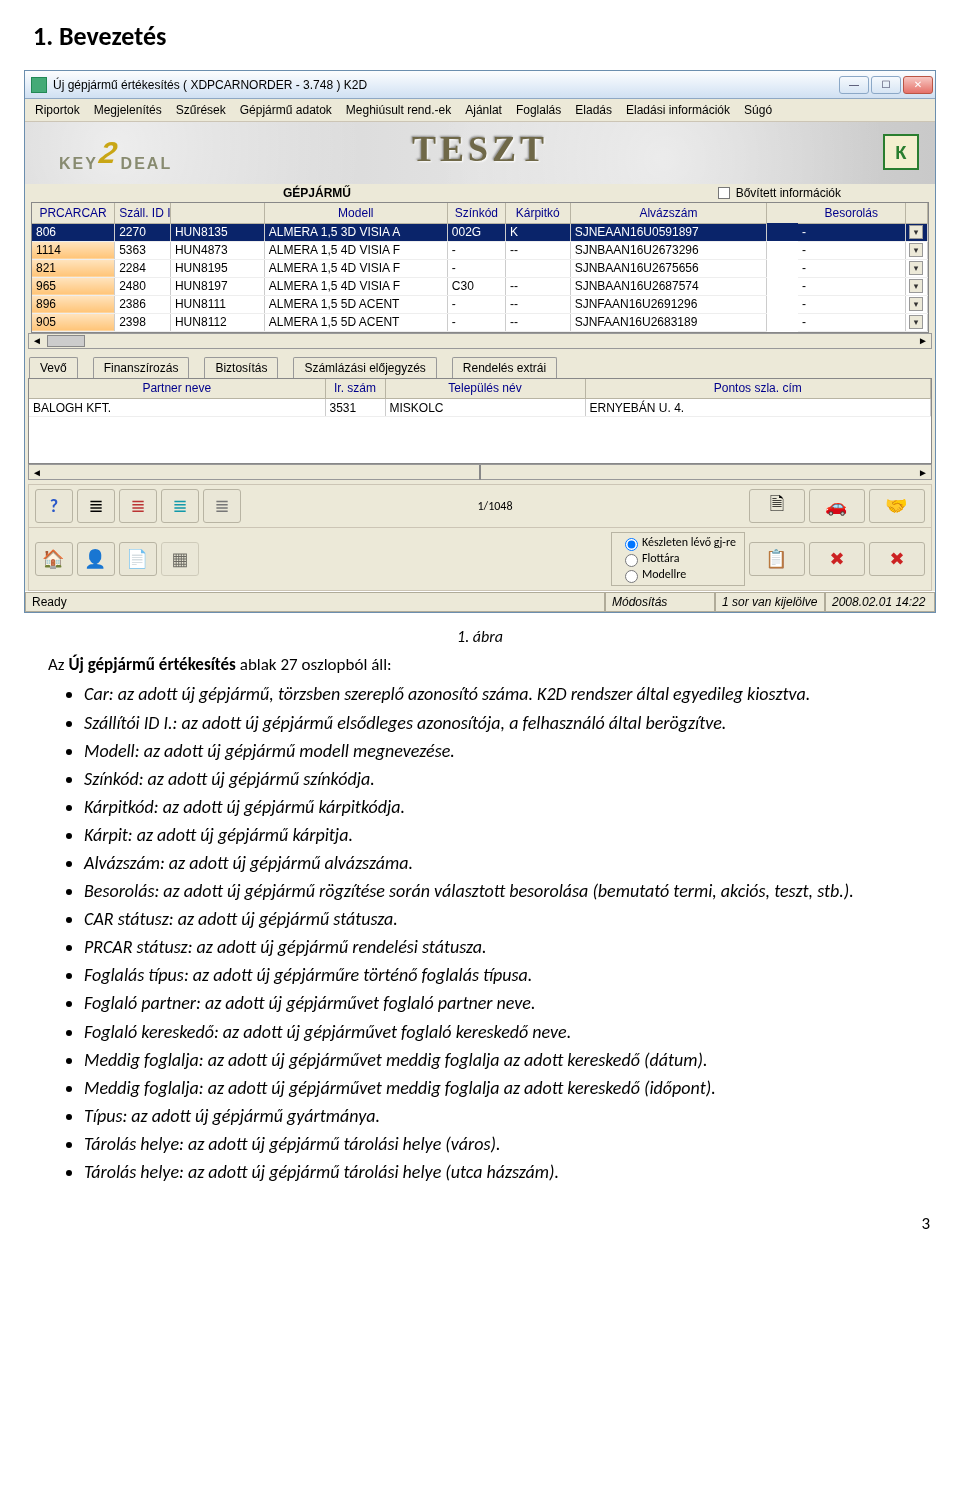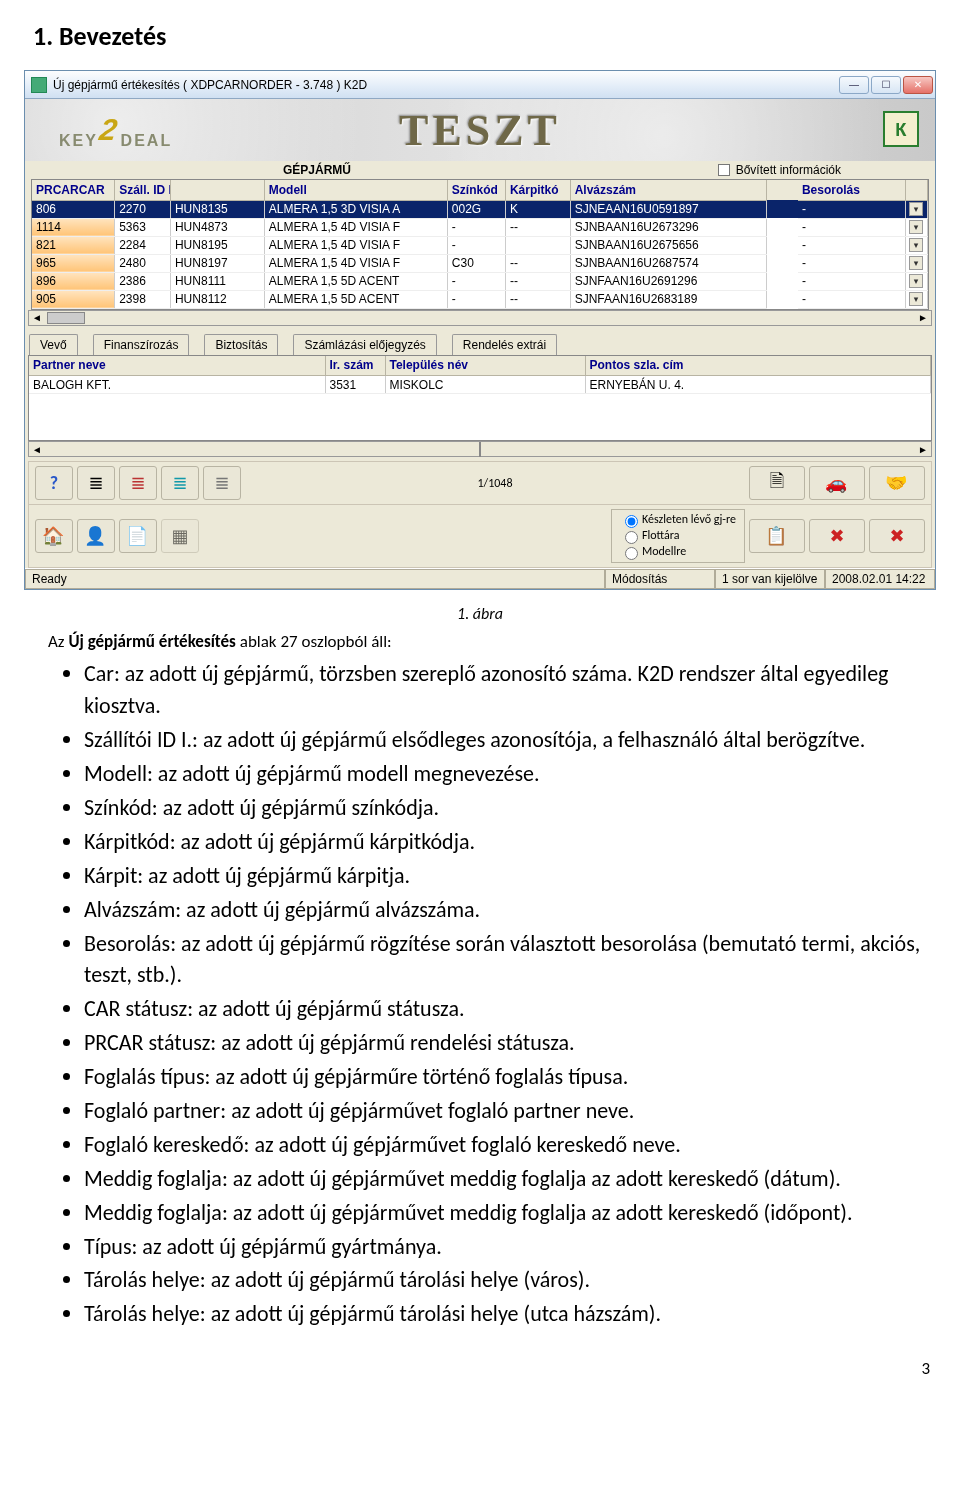--- a/index.html
+++ b/index.html
@@ -80,21 +80,21 @@
     position:absolute; left:34px; top:20px;
     font-family: Arial; font-weight:bold; color:#888b70;
     font-size: 16px; letter-spacing: 2px;
   }
   .brand .two {
     display:inline-block; transform: translateY(-6px) skewX(-10deg);
     font-size: 30px; color:#c9a615; font-style:italic; margin:0 2px;
   }
   .teszt {
     position:absolute; left:50%; top:6px; transform:translateX(-50%);
-    font-family: "Times New Roman", serif; font-size: 44px;
+    font-family: "Times New Roman", serif; font-size: 36px;
     color:#6f6848; text-shadow:1px 1px 2px #fff, -1px -1px 2px #888;
     letter-spacing:4px; font-weight:bold;
   }
   .bannerstamp {
     position:absolute; right:16px; top:12px;
     width:36px; height:36px; border:2px solid #2a7e2f; background:#f4efcf;
   }
   .bannerstamp::after{content:"K"; color:#2a7e2f; font-weight:bold; font-size:20px; display:block; text-align:center; line-height:32px;}
   .sectionhdr {
     display:flex; align-items:center;
@@ -107,23 +107,23 @@
   .sectionhdr .spacer2 { flex:1; }
   .sectionhdr .chk { width:12px;height:12px;border:1px solid #777;background:#fff;display:inline-block;margin-right:6px;vertical-align:middle;}
   .sectionhdr .chklbl { padding-right: 78px; }
   
   .gridwrap {
     background:#fff; border:1px solid #888; margin:0 3px;
     font-family: Tahoma, sans-serif; font-size:12px;
   }
   table.grid { border-collapse: collapse; width:100%; table-layout:fixed; }
   table.grid th {
-    background:#ece9d8; color:#00008b; font-weight:bold;
+    background:#ece9d8; color:#00008b; font-weight:normal;
     border-right:1px solid #b8b4a3; border-bottom:1px solid #b8b4a3;
-    text-align:left; padding:2px 4px; white-space:nowrap; overflow:hidden;
+    text-align:center; padding:2px 4px; white-space:nowrap; overflow:hidden;
     height:20px;
   }
   table.grid td {
     border-right:1px solid #ccc; border-bottom:1px solid #eee;
     padding:1px 4px; white-space:nowrap; overflow:hidden; height:18px;
   }
   table.grid tr.selected td { background:#0a246a; color:#fff; }
   .rowdrop { float:right; width:14px; height:14px; background:#ece9d8; border:1px solid #999;
     text-align:center; line-height:12px; font-size:9px; color:#333;}
   .colgap {
@@ -181,46 +181,58 @@
   }
   
   .statusbar {
     display:flex; font-family: Tahoma, sans-serif; font-size:12px;
     background:#ece9d8; border-top:1px solid #fff;
   }
   .statusbar .cell {
     border:1px solid #b0ab99; padding:2px 6px; background:#ece9d8;
   }
   .statusbar .cell.flex{flex:1;}
-  .statusbar .cell.fix{min-width:110px;}
+  .statusbar .cell.fix{min-width:110px;font-style:italic;}
   
   .caption {
     text-align:center; font-style:italic; margin:14px 0 8px 0; font-size:16px;
   }
   
   .intro { font-size:17px; margin: 4px 0 6px 24px; }
   .intro b { font-weight:bold; }
   
-  ul.bl { margin: 2px 0 0 60px; padding:0; font-size:22px; line-height:1.45; }
+  ul.bl { margin: 2px 0 0 60px; padding:0; font-size:18px; line-height:1.45;font-style:italic; }
   ul.bl li { margin: 2px 0; }
   .pagefoot { text-align:right; font-size:17px; margin-top:28px; padding-right:6px;}
 </style>
 </head>
 <body>
 
 <h1 class="section-heading">1. Bevezetés</h1>
 
 <div class="window">
   <div class="titlebar">
     <span class="app-icon"></span>
     <span class="title">Új gépjármű értékesítés ( XDPCARNORDER - 3.748 )    K2D</span>
     <span class="winbtn">—</span>
     <span class="winbtn">☐</span>
     <span class="winbtn close">✕</span>
   </div>
+  <div class="menubar" id="menubar">
+      <span>Riportok</span>
+      <span>Megjelenítés</span>
+      <span>Szűrések</span>
+      <span>Gépjármű adatok</span>
+      <span>Meghiúsult rend.-ek</span>
+      <span>Ajánlat</span>
+      <span>Foglalás</span>
+      <span>Eladás</span>
+      <span>Eladási információk</span>
+      <span>Súgó</span>
+    </div>
   <div class="bannerarea">
     <div class="tex"></div>
     <div class="brand">
       <span>KEY</span><span class="two">2</span><span>DEAL</span>
     </div>
     <div class="teszt">TESZT</div>
     <div class="bannerstamp"></div>
   </div>
   <div class="sectionhdr">
     <span class="spacer1"></span>

